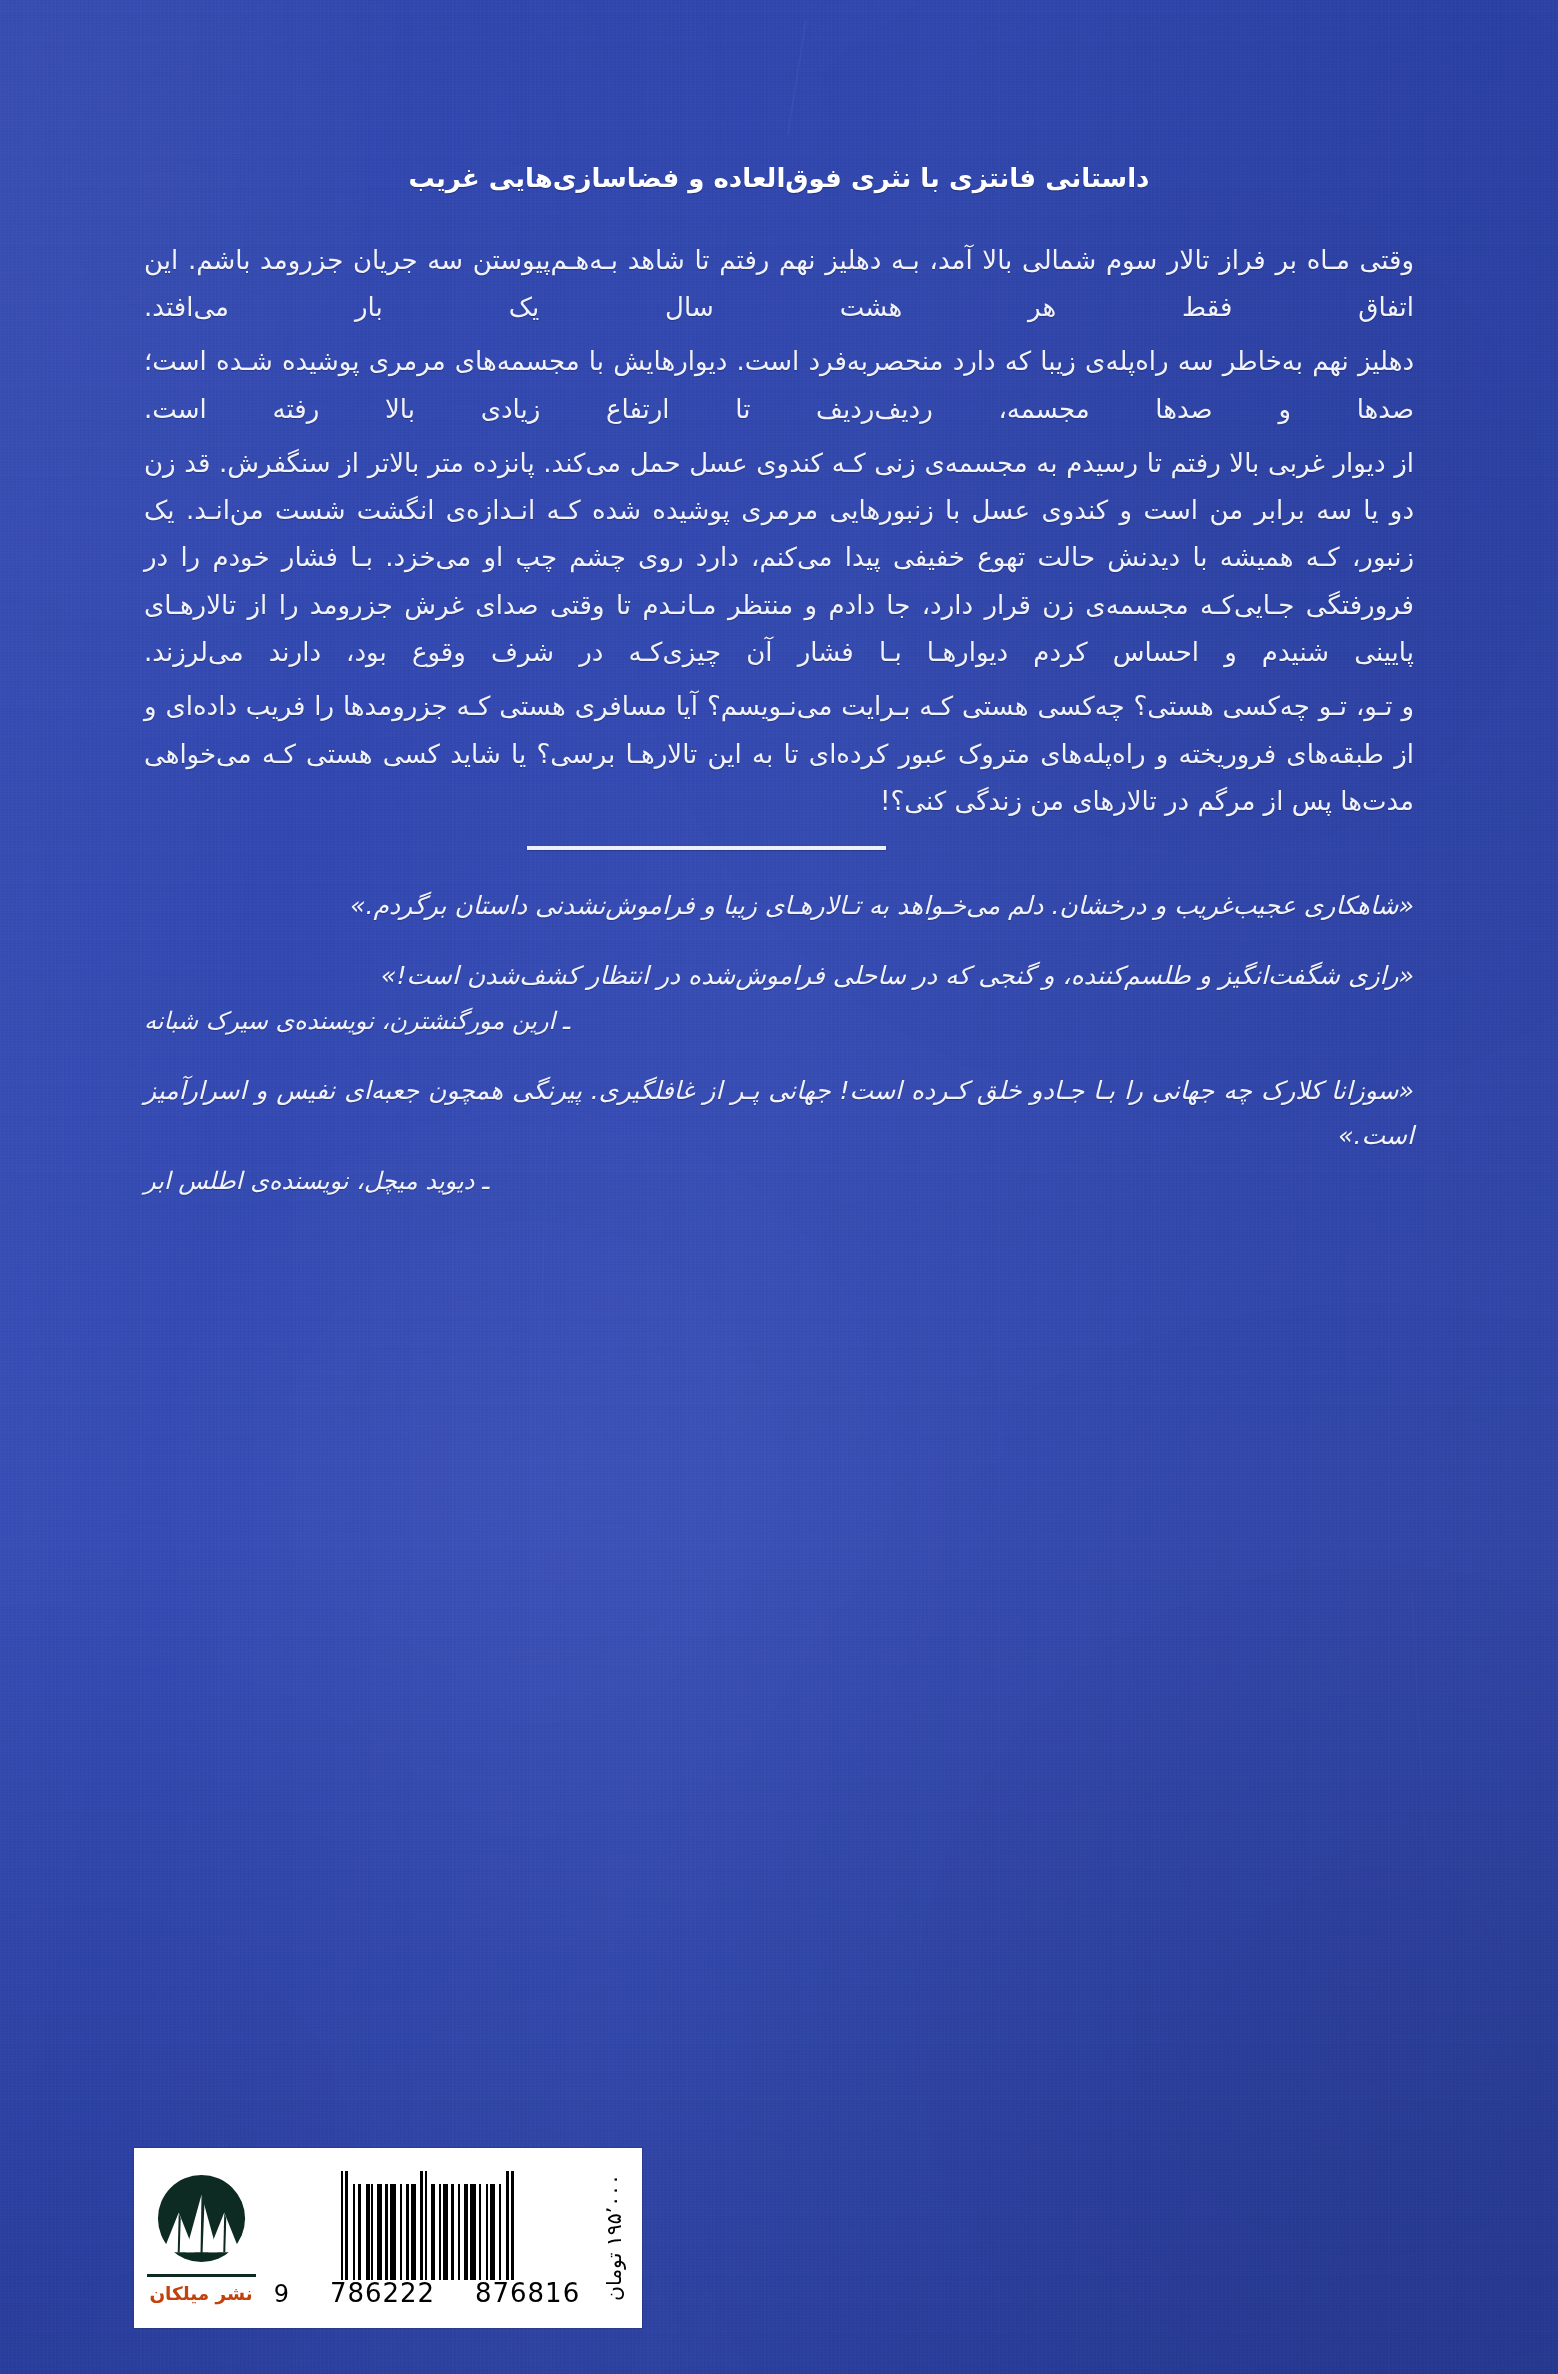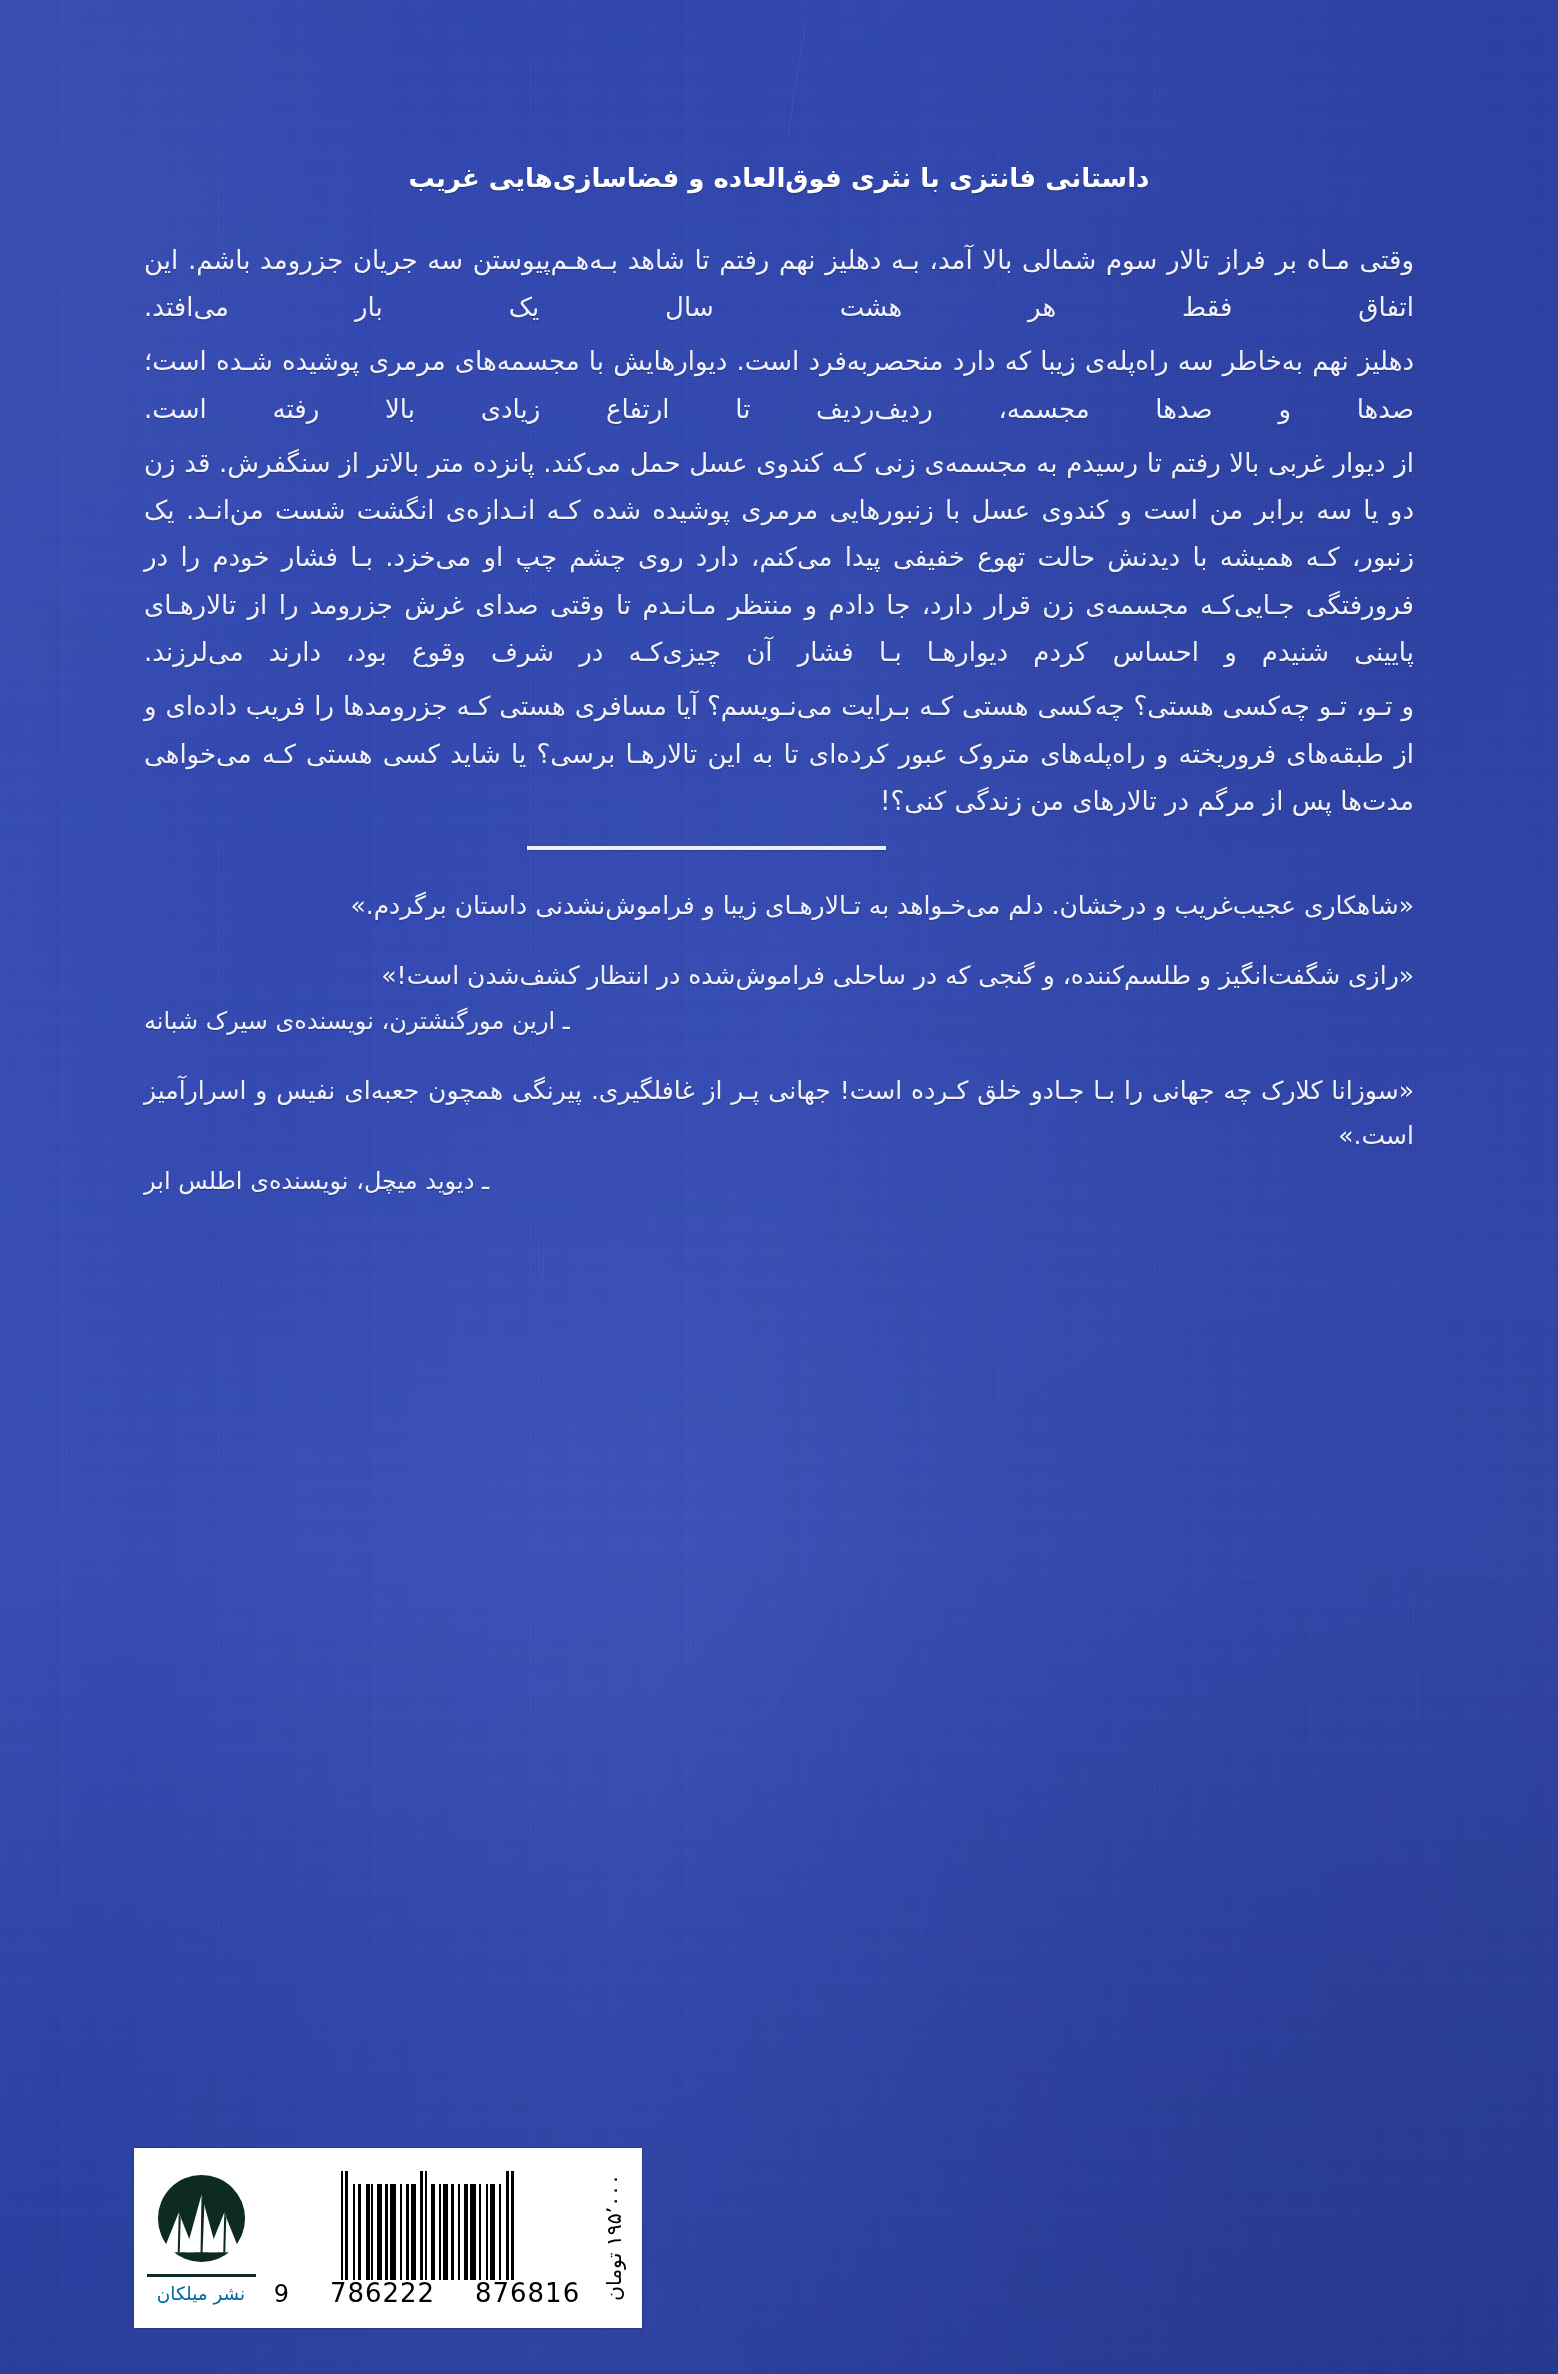--- a/index.html
+++ b/index.html
@@ -92,20 +92,21 @@
     position: relative;
     right: 73px;
     box-shadow: 0 1px 1.9px rgba(0,0,0,0.25);
   }
 
   .blurbs {
     margin-top: 33px;
   }
   .blurb {
     margin-bottom: 25px;
+    font-style: italic;
   }
   .blurb .quote {
     color: #f2f3fa;
     font-size: 25px;
     line-height: 1.80;
     text-align: justify;
     text-align-last: justify;
     margin: 0;
     text-shadow: 0 1px 1px rgba(0,0,0,0.25);
   }
@@ -148,22 +149,22 @@
     height: 101px;
   }
   .logo-rule {
     width: 109px;
     height: 2.9px;
     background: #0d2b22;
     margin-top: 1px;
   }
   .logo-name {
     font-size: 18.4px;
-    font-weight: normal;
-    color: #0369a1;
+    font-weight: bold;
+    color: #c2410c;
     margin-top: 6px;
     white-space: nowrap;
     letter-spacing: -0.5px;
   }
 
   .barcode-cell {
     flex: 1;
     display: flex;
     flex-direction: column;
     justify-content: center;

